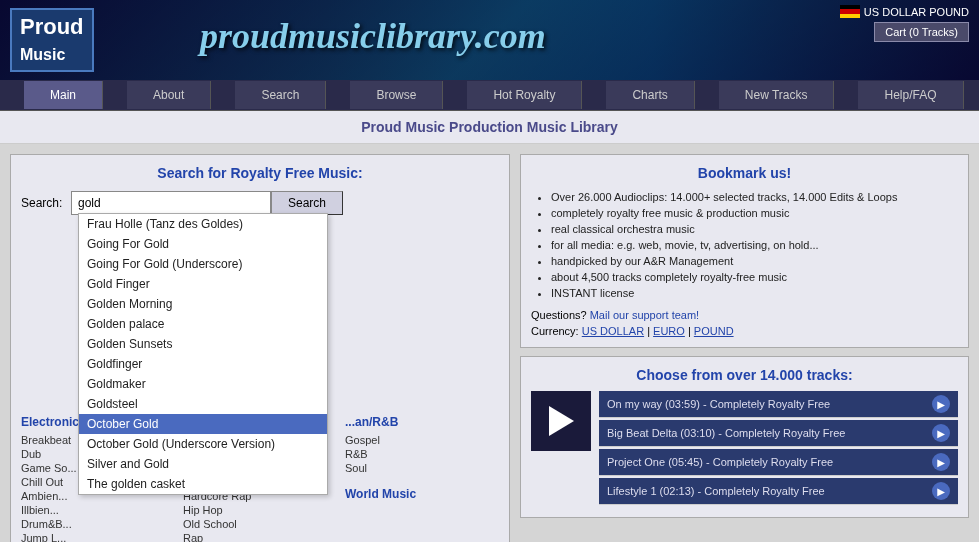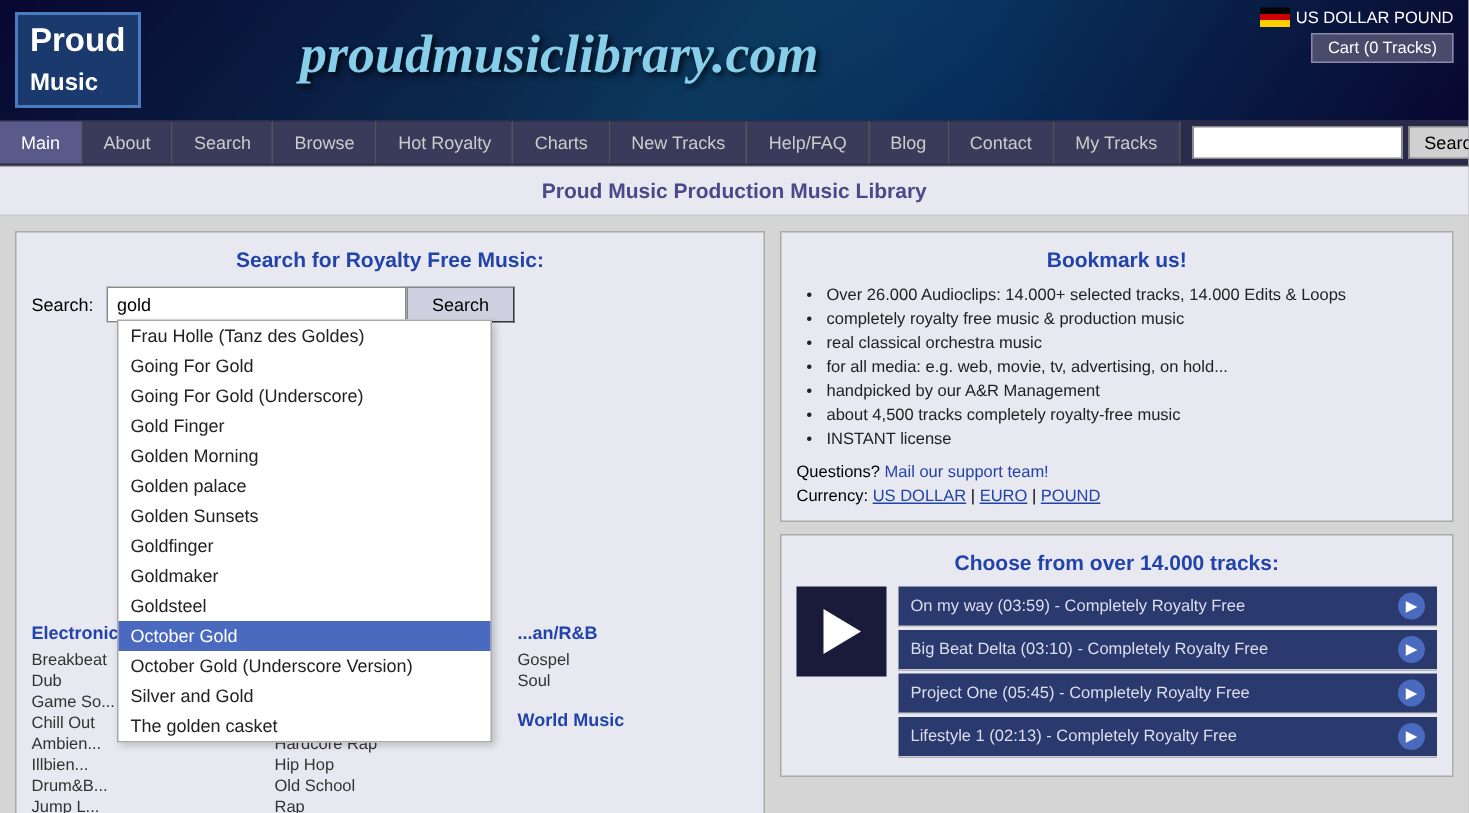--- a/index.html
+++ b/index.html
@@ -51,23 +51,23 @@
       padding: 3px 10px; font-size: 11px; cursor: pointer;
     }
 
     
     #nav {
       background: #2a2a4a;
       display: flex; align-items: center; padding: 0;
       border-bottom: 1px solid #555;
     }
     .nav-tab {
-      padding: 7px 14px; color: #ccc; font-size: 12px;
+      padding: 7px 26px; color: #ccc; font-size: 12px;
       border-right: 1px solid #555; cursor: pointer;
-      background: #3a3a5a; white-space: nowrap;
+      background: #3a3a5a; white-space: nowrap; margin-left: 24px;
     }
     .nav-tab.active { background: #5a5a8a; color: white; }
     #nav-search-area {
       margin-left: auto; display: flex; align-items: center; gap: 4px; padding: 4px 8px;
     }
     #nav-search-input {
       width: 140px; padding: 3px 5px; border: 1px solid #888; font-size: 12px;
     }
     #nav-search-btn {
       padding: 3px 10px; background: #d0d0d0; border: 1px solid #888;
@@ -287,20 +287,21 @@
           <li>Rap</li>
 
         </ul>
         <br>
         
       </div>
       <div class="genre-section">
         <h3>...an/R&amp;B</h3>
         <ul>
           <li>Gospel</li>
+          <li>R&amp;B</li>
           <li>Soul</li>
         </ul>
         <br>
         <h3>World Music</h3>
       </div>
     </div>
   </div>
 
   <div id="right-panel">
 

